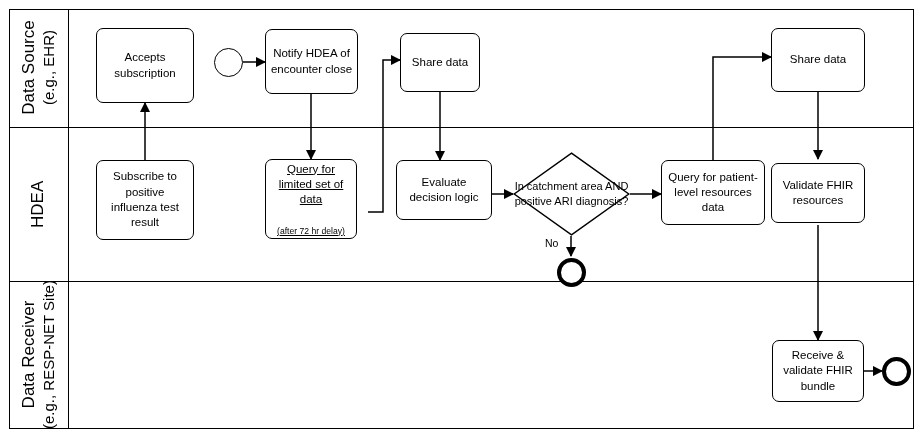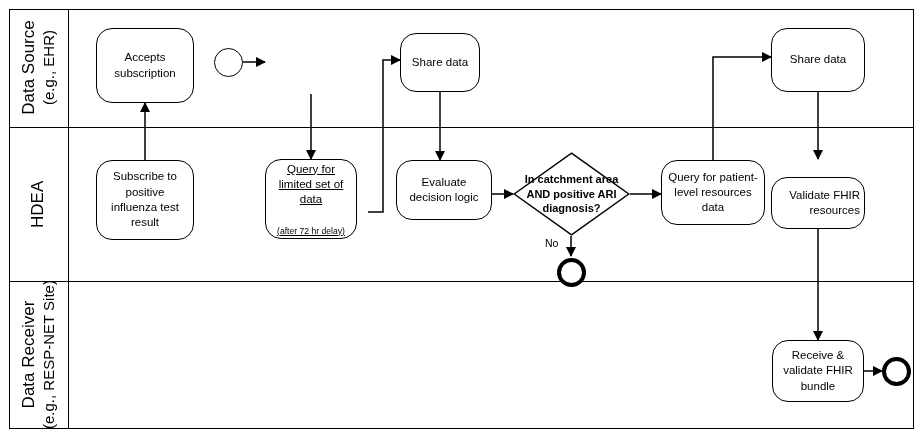--- a/index.html
+++ b/index.html
@@ -59,42 +59,41 @@
   }
   .lane-label .sub {
     display: block;
     font-size: 15px;
   }
   
   .task {
     position: absolute;
     box-sizing: border-box;
     border: 1.5px solid #000;
-    border-radius: 16px;
+    border-radius: 7px;
     background: #ffffff;
     display: flex;
     flex-direction: column;
     align-items: center;
     justify-content: center;
     text-align: center;
     font-size: 11.5px;
     line-height: 1.33;
     color: #000;
     padding: 2px 4px;
   }
   .task .sub {
     font-size: 8.6px;
     line-height: 1.25;
     margin-top: 18px;
   }
   
   .gateway {
     position: absolute;
     box-sizing: border-box;
-    font-weight: bold;
   }
   .gateway .diamond {
     position: absolute;
     left: 0; top: 0;
     width: 100%; height: 100%;
   }
   .gateway .gtext {
     position: absolute;
     left: 0; top: 0;
     width: 100%; height: 100%;
@@ -192,20 +191,23 @@
       <path d="M 864 371 L 882 371"></path>
     </g>
   </svg>
 
   <div class="task" style="left:96px;top:28px;width:98px;height:75px;">
     <span>Accepts subscription</span>
   </div>
 
   <div class="event start" style="left:214px;top:48px;width:29px;height:29px;"></div>
 
+  <div class="task" style="left:265px;top:29px;width:93px;height:65px;">
+    <span>Notify HDEA of encounter close</span>
+  </div>
 
   <div class="task" style="left:400px;top:33px;width:80px;height:59px;">
     <span>Share data</span>
   </div>
 
   <div class="task" style="left:771px;top:28px;width:94px;height:64px;">
     <span>Share data</span>
   </div>
 
   <div class="task" style="left:96px;top:160px;width:98px;height:80px;align-items:flex-end;">
@@ -230,21 +232,21 @@
 
   <div class="edge-label" style="left:633px;top:163px;margin-left:40px;">Yes</div>
   <div class="edge-label" style="left:545px;top:237px;">No</div>
 
   <div class="event end" style="left:557px;top:258px;width:29px;height:29px;"></div>
 
   <div class="task" style="left:661px;top:160px;width:104px;height:65px;">
     <span>Query for patient-level resources data</span>
   </div>
 
-  <div class="task" style="left:771px;top:177px;width:94px;height:52px;text-align:right;">
+  <div class="task" style="left:771px;top:163px;width:94px;height:60px;">
     <span>Validate FHIR resources</span>
   </div>
 
   <div class="task" style="left:772px;top:340px;width:92px;height:62px;">
     <span>Receive &amp; validate FHIR bundle</span>
   </div>
 
   <div class="event end" style="left:882px;top:357px;width:29px;height:29px;"></div>
 
 </div>

